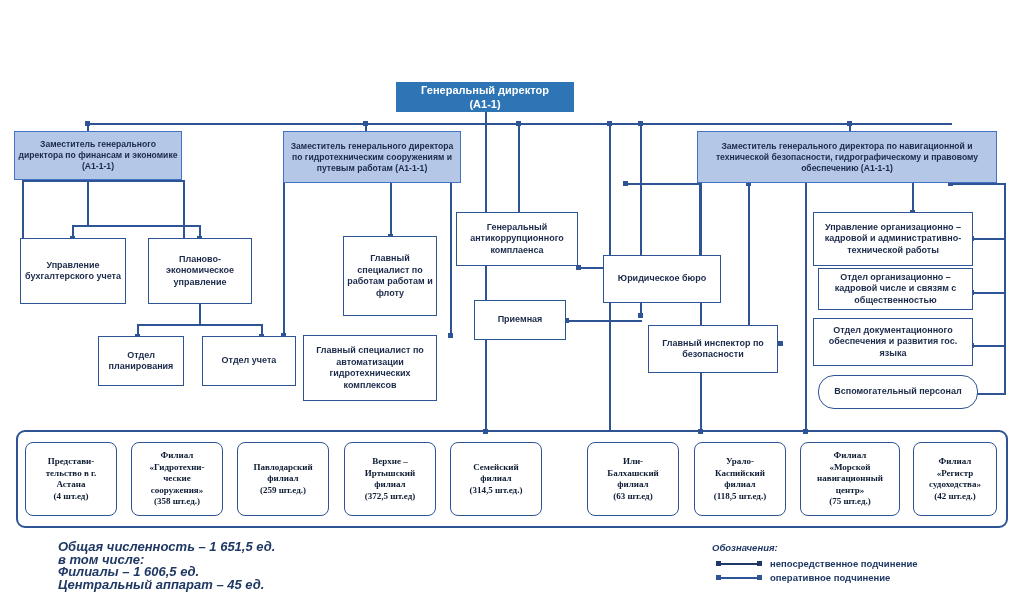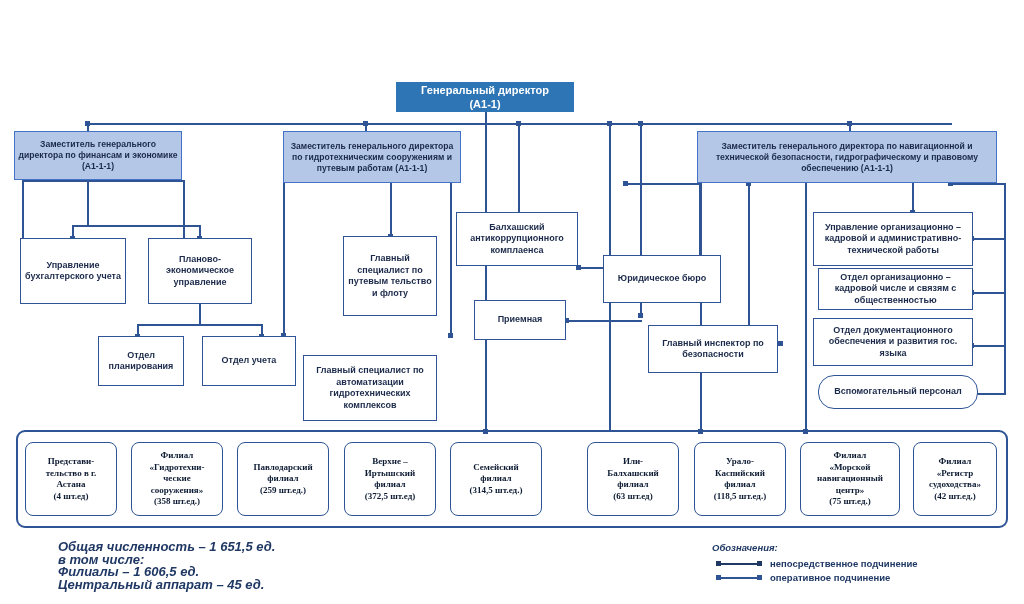--- a/index.html
+++ b/index.html
@@ -234,24 +234,24 @@
 
   <div class="box deputy" style="left:14px; top:131px; width:168px; height:49px;">Заместитель генерального директора по финансам и экономике (А1-1-1)</div>
   <div class="box deputy" style="left:283px; top:131px; width:178px; height:52px;">Заместитель генерального директора по гидротехническим сооружениям и путевым работам (А1-1-1)</div>
   <div class="box deputy" style="left:697px; top:131px; width:300px; height:52px;">Заместитель генерального директора по навигационной и технической безопасности, гидрографическому и правовому обеспечению (А1-1-1)</div>
 
   <div class="box unit" style="left:20px; top:238px; width:106px; height:66px;">Управление бухгалтерского учета</div>
   <div class="box unit" style="left:148px; top:238px; width:104px; height:66px;">Планово-экономическое управление</div>
   <div class="box unit" style="left:98px; top:336px; width:86px; height:50px;">Отдел планирования</div>
   <div class="box unit" style="left:202px; top:336px; width:94px; height:50px;">Отдел учета</div>
 
-  <div class="box unit" style="left:343px; top:236px; width:94px; height:80px;">Главный специалист по путевым тельство и флоту</div>
-  <div class="box unit" style="left:303px; top:335px; width:134px; height:66px;margin-top:20px;">Главный специалист по автоматизации гидротехнических комплексов</div>
-
-  <div class="box unit" style="left:456px; top:212px; width:122px; height:54px;">Балхашский антикоррупционного комплаенса</div>
+  <div class="box unit" style="left:343px; top:236px; width:94px; height:80px;">Главный специалист по работам работам и флоту</div>
+  <div class="box unit" style="left:303px; top:335px; width:134px; height:66px;">Главный специалист по автоматизации гидротехнических комплексов</div>
+
+  <div class="box unit" style="left:456px; top:212px; width:122px; height:54px;">Генеральный антикоррупционного комплаенса</div>
   <div class="box unit" style="left:474px; top:300px; width:92px; height:40px;">Приемная</div>
 
   <div class="box unit" style="left:603px; top:255px; width:118px; height:48px;">Юридическое бюро</div>
   <div class="box unit" style="left:648px; top:325px; width:130px; height:48px;">Главный инспектор по безопасности</div>
 
   <div class="box unit" style="left:813px; top:212px; width:160px; height:54px;">Управление организационно – кадровой и административно-технической работы</div>
   <div class="box unit" style="left:818px; top:268px; width:155px; height:42px;">Отдел организационно – кадровой числе и связям с общественностью</div>
   <div class="box unit" style="left:813px; top:318px; width:160px; height:48px;">Отдел документационного обеспечения и развития гос. языка</div>
   <div class="box unit" style="left:818px; top:375px; width:160px; height:34px;border-radius:16px;">Вспомогательный персонал</div>
 

